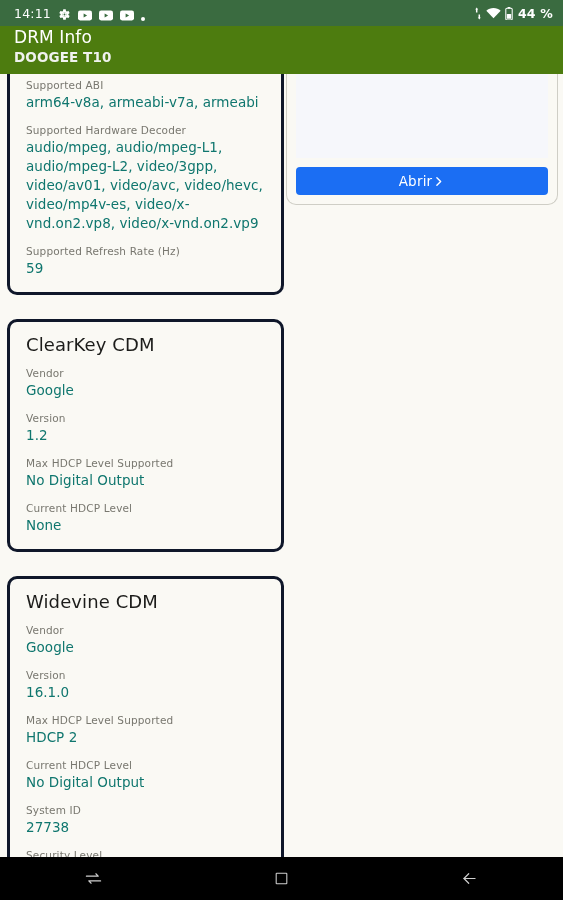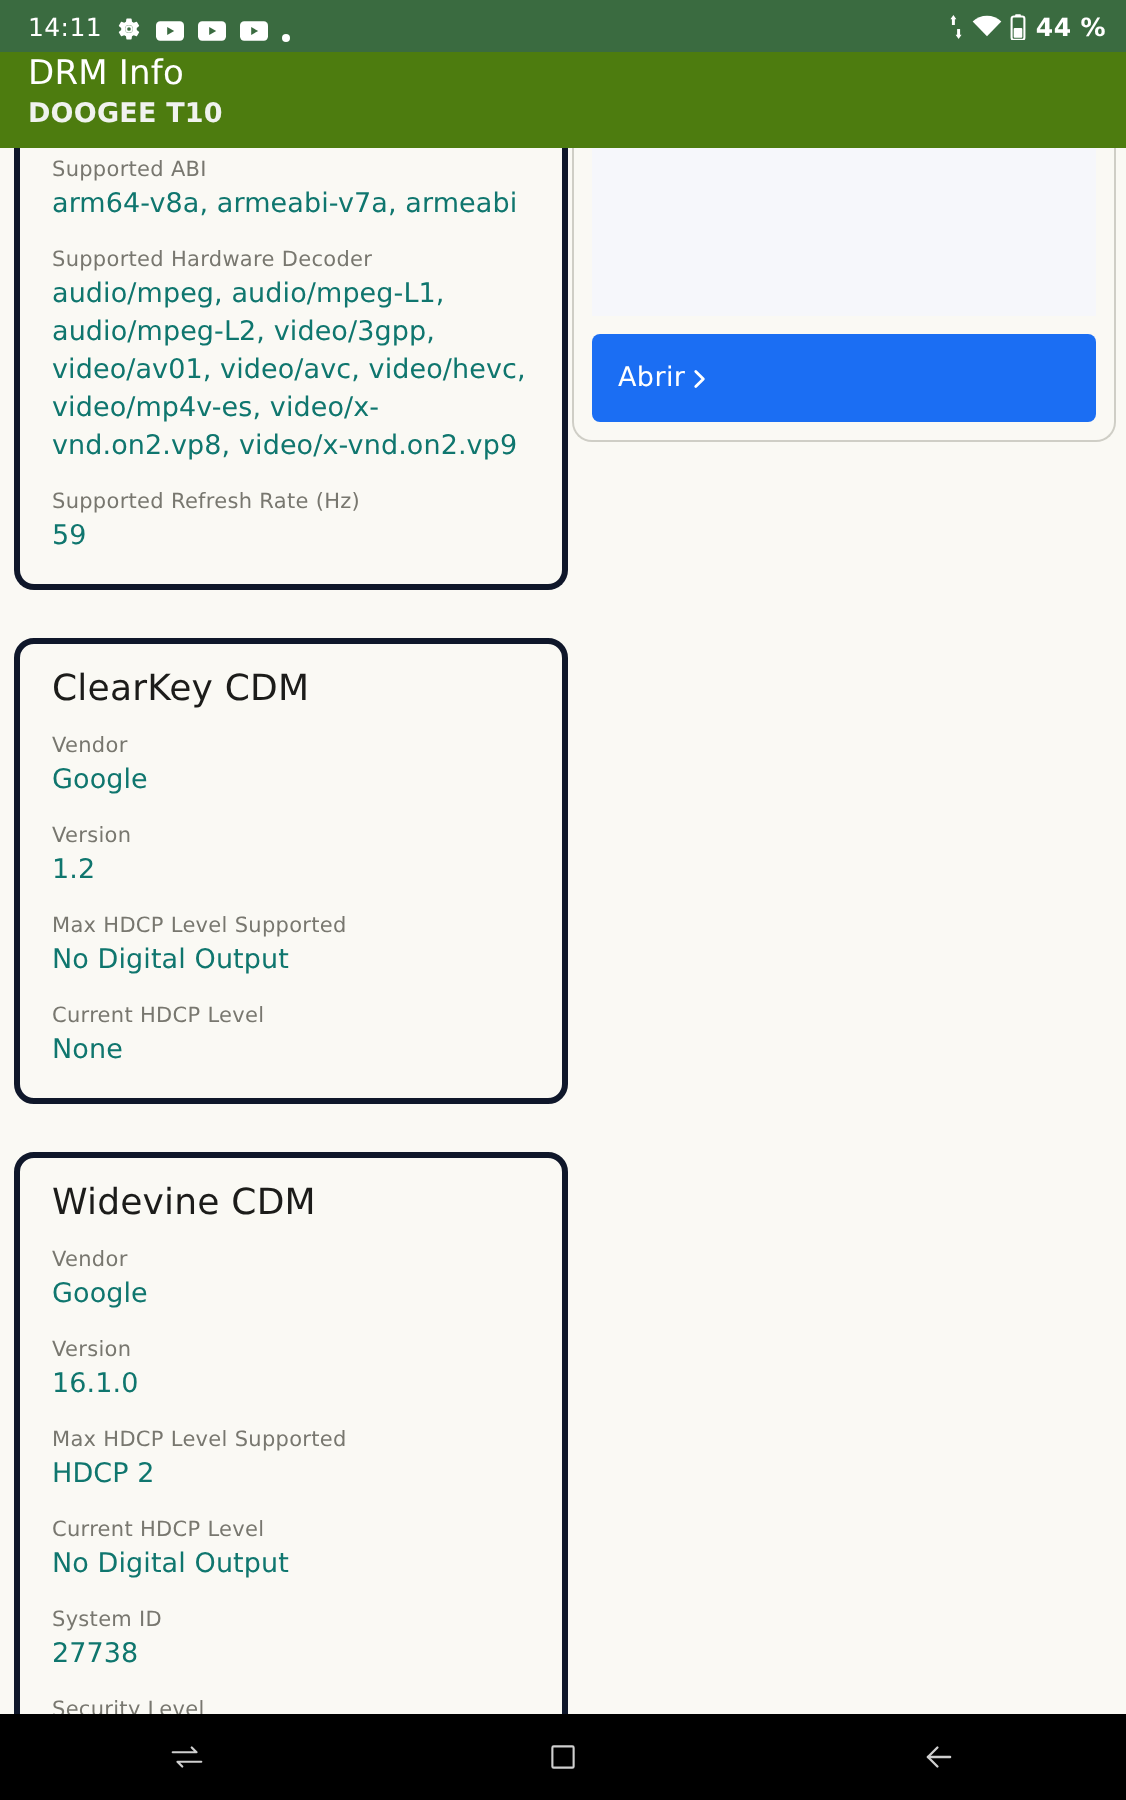--- a/index.html
+++ b/index.html
@@ -152,25 +152,25 @@
   .promo-surface {
     background: #f6f7fb;
     height: 88px;
     width: 100%;
   }
   .open-button {
     margin-top: 9px;
     background: #1b6ef3;
     border: none;
     border-radius: 4px;
-    height: 44px;
+    height: 28px;
     width: 100%;
     display: flex;
     align-items: center;
-    justify-content: flex-start;
+    justify-content: center;
     padding: 0 13px;
     cursor: pointer;
     font-family: inherit;
   }
   .open-button-label {
     color: #ffffff;
     font-size: 13.5px;
     font-weight: 400;
     letter-spacing: .2px;
   }

